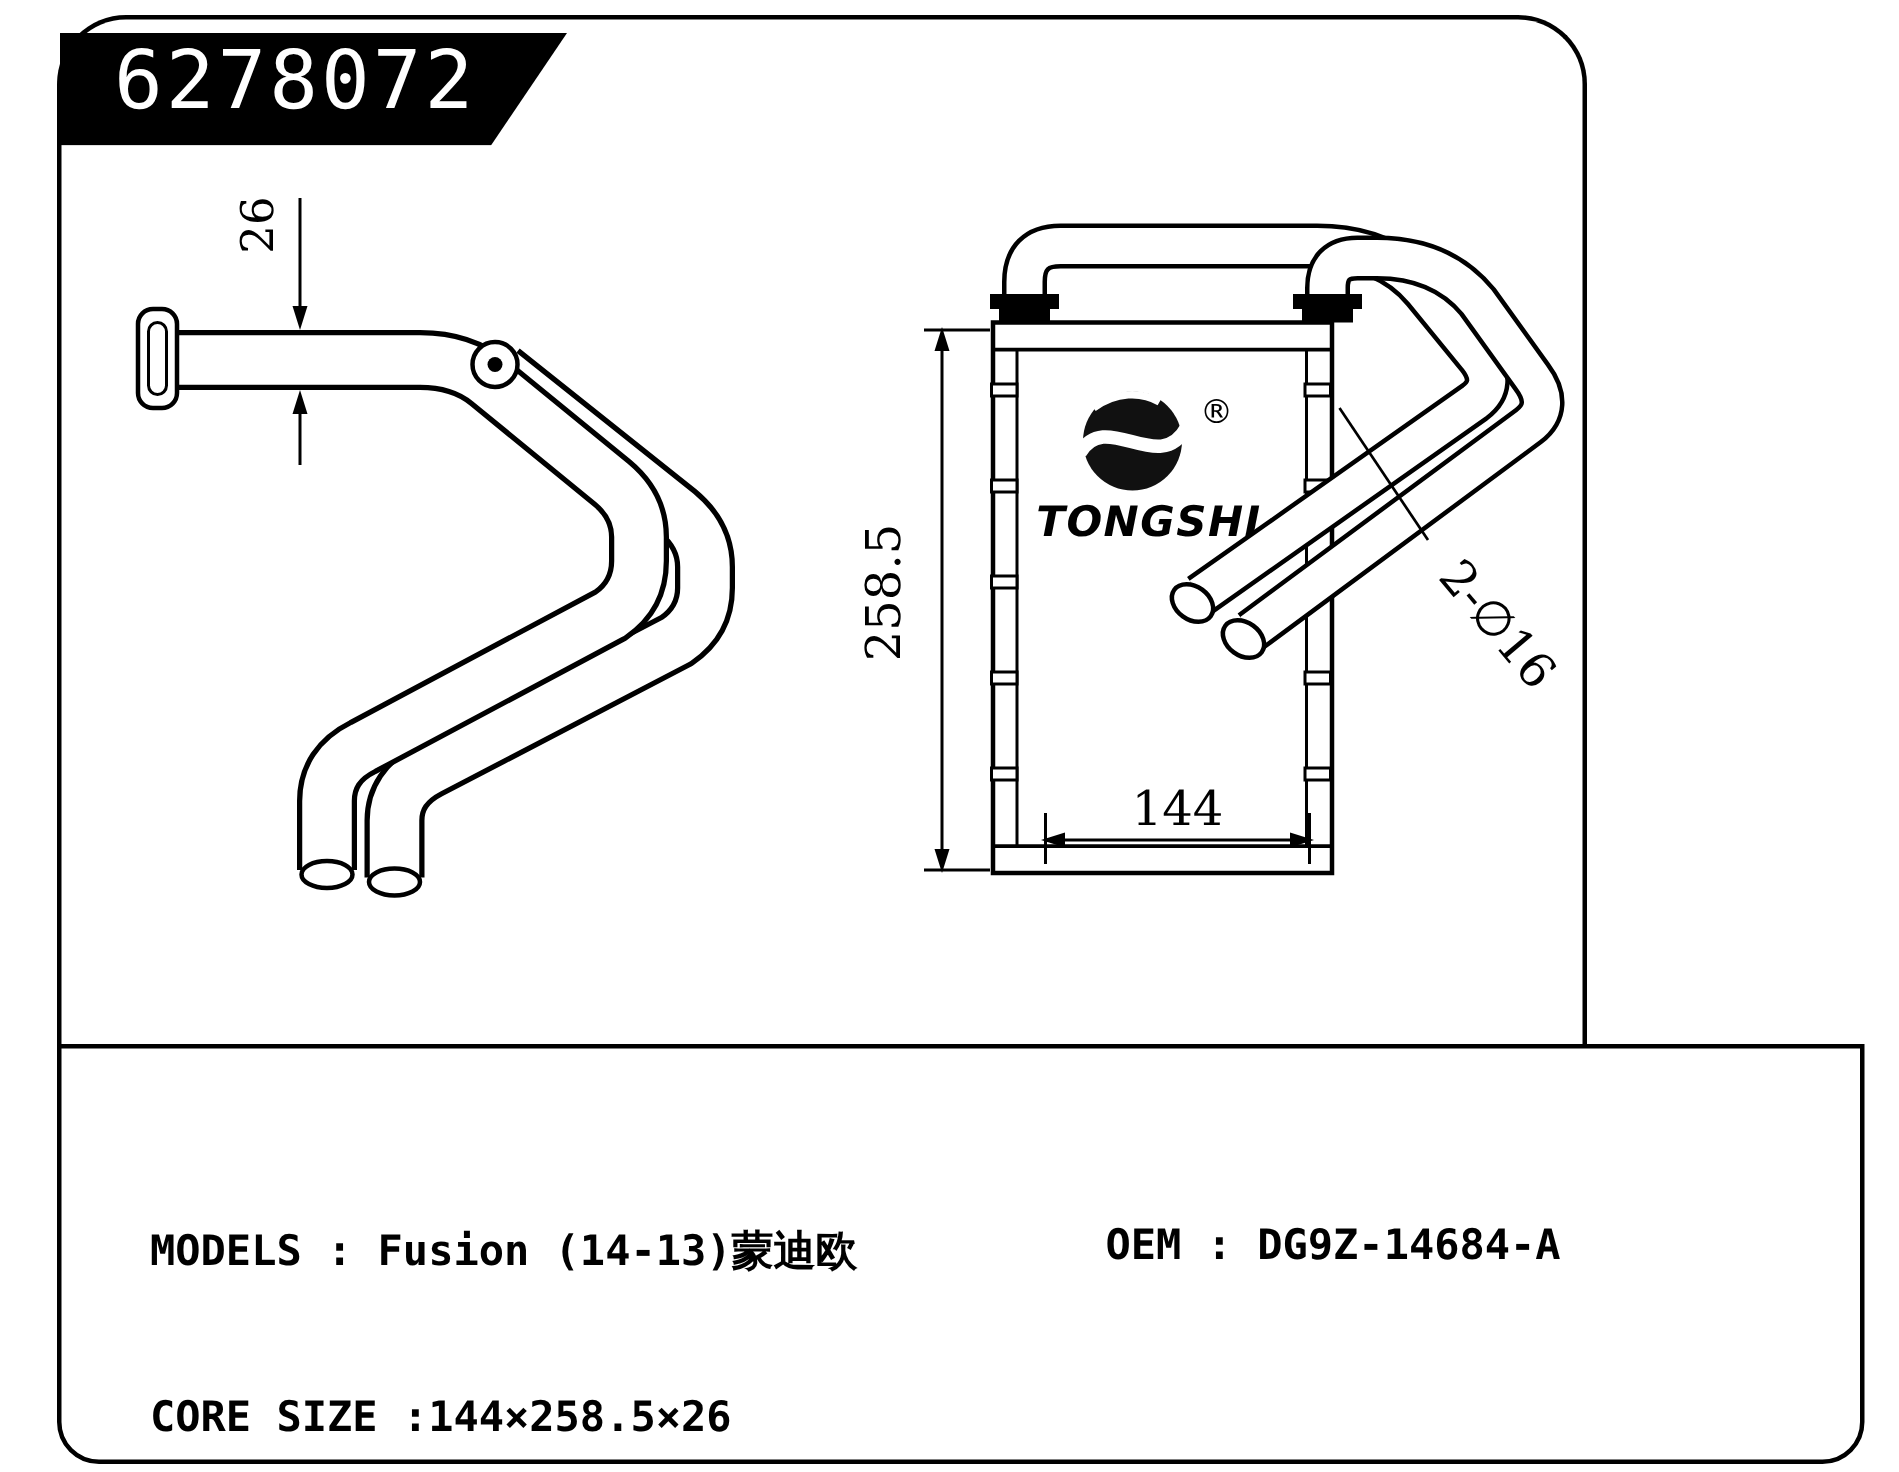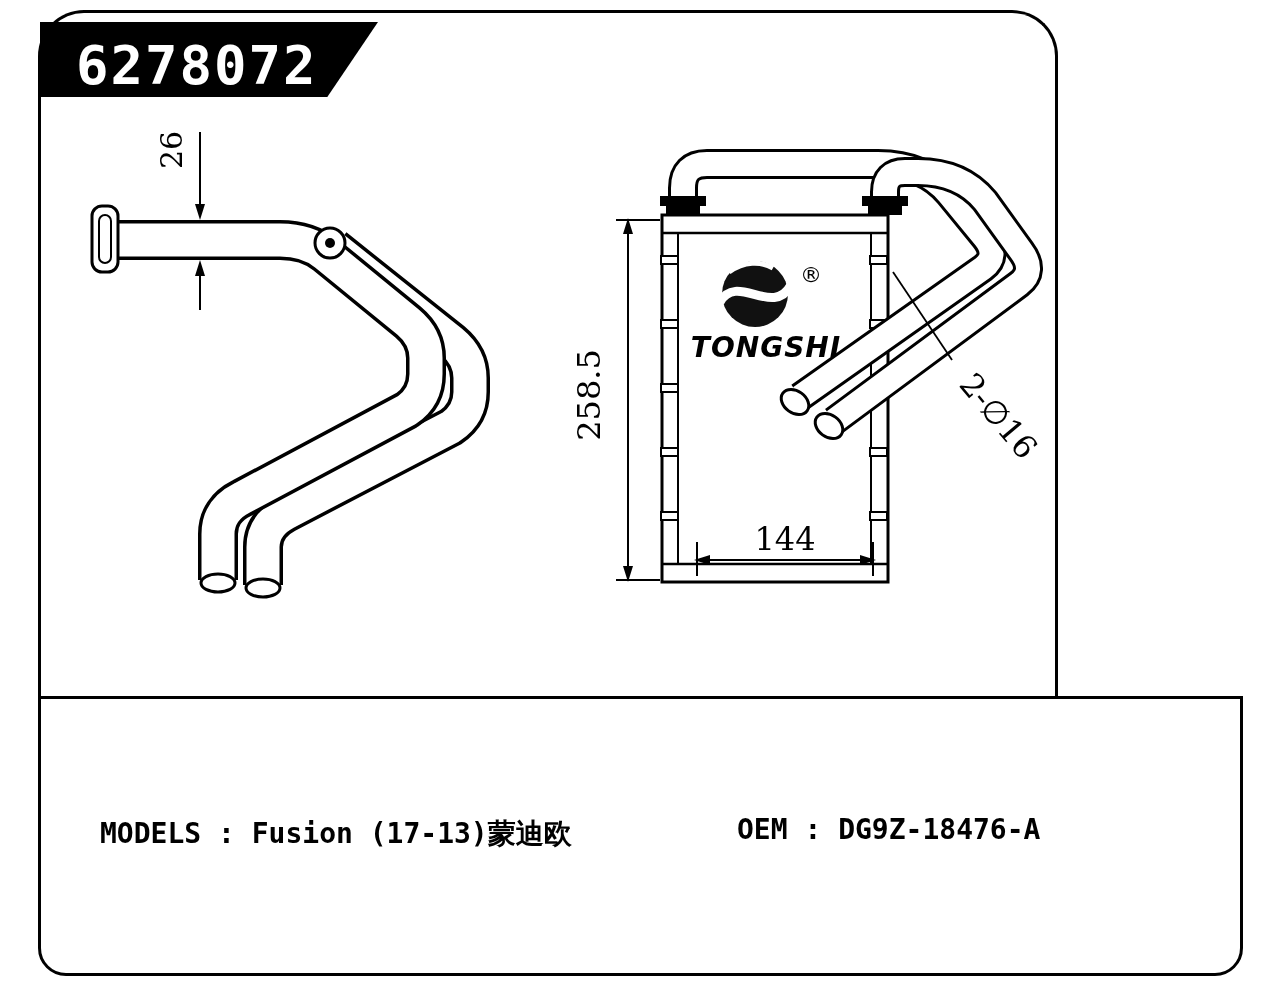--- a/index.html
+++ b/index.html
@@ -14,22 +14,22 @@
   .frame-bottom {
     position:absolute; left:38px; top:696px; width:1205px; height:280px;
     border:3px solid #000; border-radius:0 0 28px 28px;
     background:#fff;
   }
 
   .banner {
     position:absolute; left:40px; top:22px; width:338px; height:75px;
     background:#000; color:#fff;
     clip-path:polygon(0 0, 100% 0, 85% 100%, 0 100%);
-    display:flex; align-items:flex-end; padding-left:36px;
-    font-size:54px; font-weight:bold; letter-spacing:2px;
+    display:flex; align-items:flex-start; padding-left:36px;
+    font-size:54px; font-weight:normal; letter-spacing:2px;
     font-family:"DejaVu Sans Mono", monospace;
   }
 
   svg.drawing { position:absolute; left:0; top:0; }
 
   .spec-col {
     position:absolute; font-weight:bold; font-size:28px; line-height:37px;
     white-space:pre; font-family:"DejaVu Sans Mono", monospace;
   }
   .spec-col-left  { left:100px; top:741px; }
@@ -128,23 +128,24 @@
     <polygon points="694,560 710,555 710,565" fill="#000" stroke="none"></polygon>
     <polygon points="876,560 860,555 860,565" fill="#000" stroke="none"></polygon>
   </g>
   <text class="dim-text" x="785" y="550" text-anchor="middle" font-size="32">144</text>
 
   <line x1="893" y1="272" x2="952" y2="360" stroke="#000" stroke-width="1.8"></line>
   <text class="dim-text" x="958" y="385" font-size="32" transform="rotate(50 958 385)">2-∅16</text>
 </svg>
 
 <div class="spec-col spec-col-left">
-  <div>MODELS : Fusion (17-13)蒙迪欧</div>
+  <div>MODELS : Fusion (14-13)蒙迪欧</div>
+  <div>CORE SIZE :144×258.5×26</div>
   
   
 </div>
 
 <div class="spec-col spec-col-right">
-  <div>OEM : DG9Z-18476-A</div>
+  <div>OEM : DG9Z-14684-A</div>
   
   
   
 </div>
 
 </body></html>

